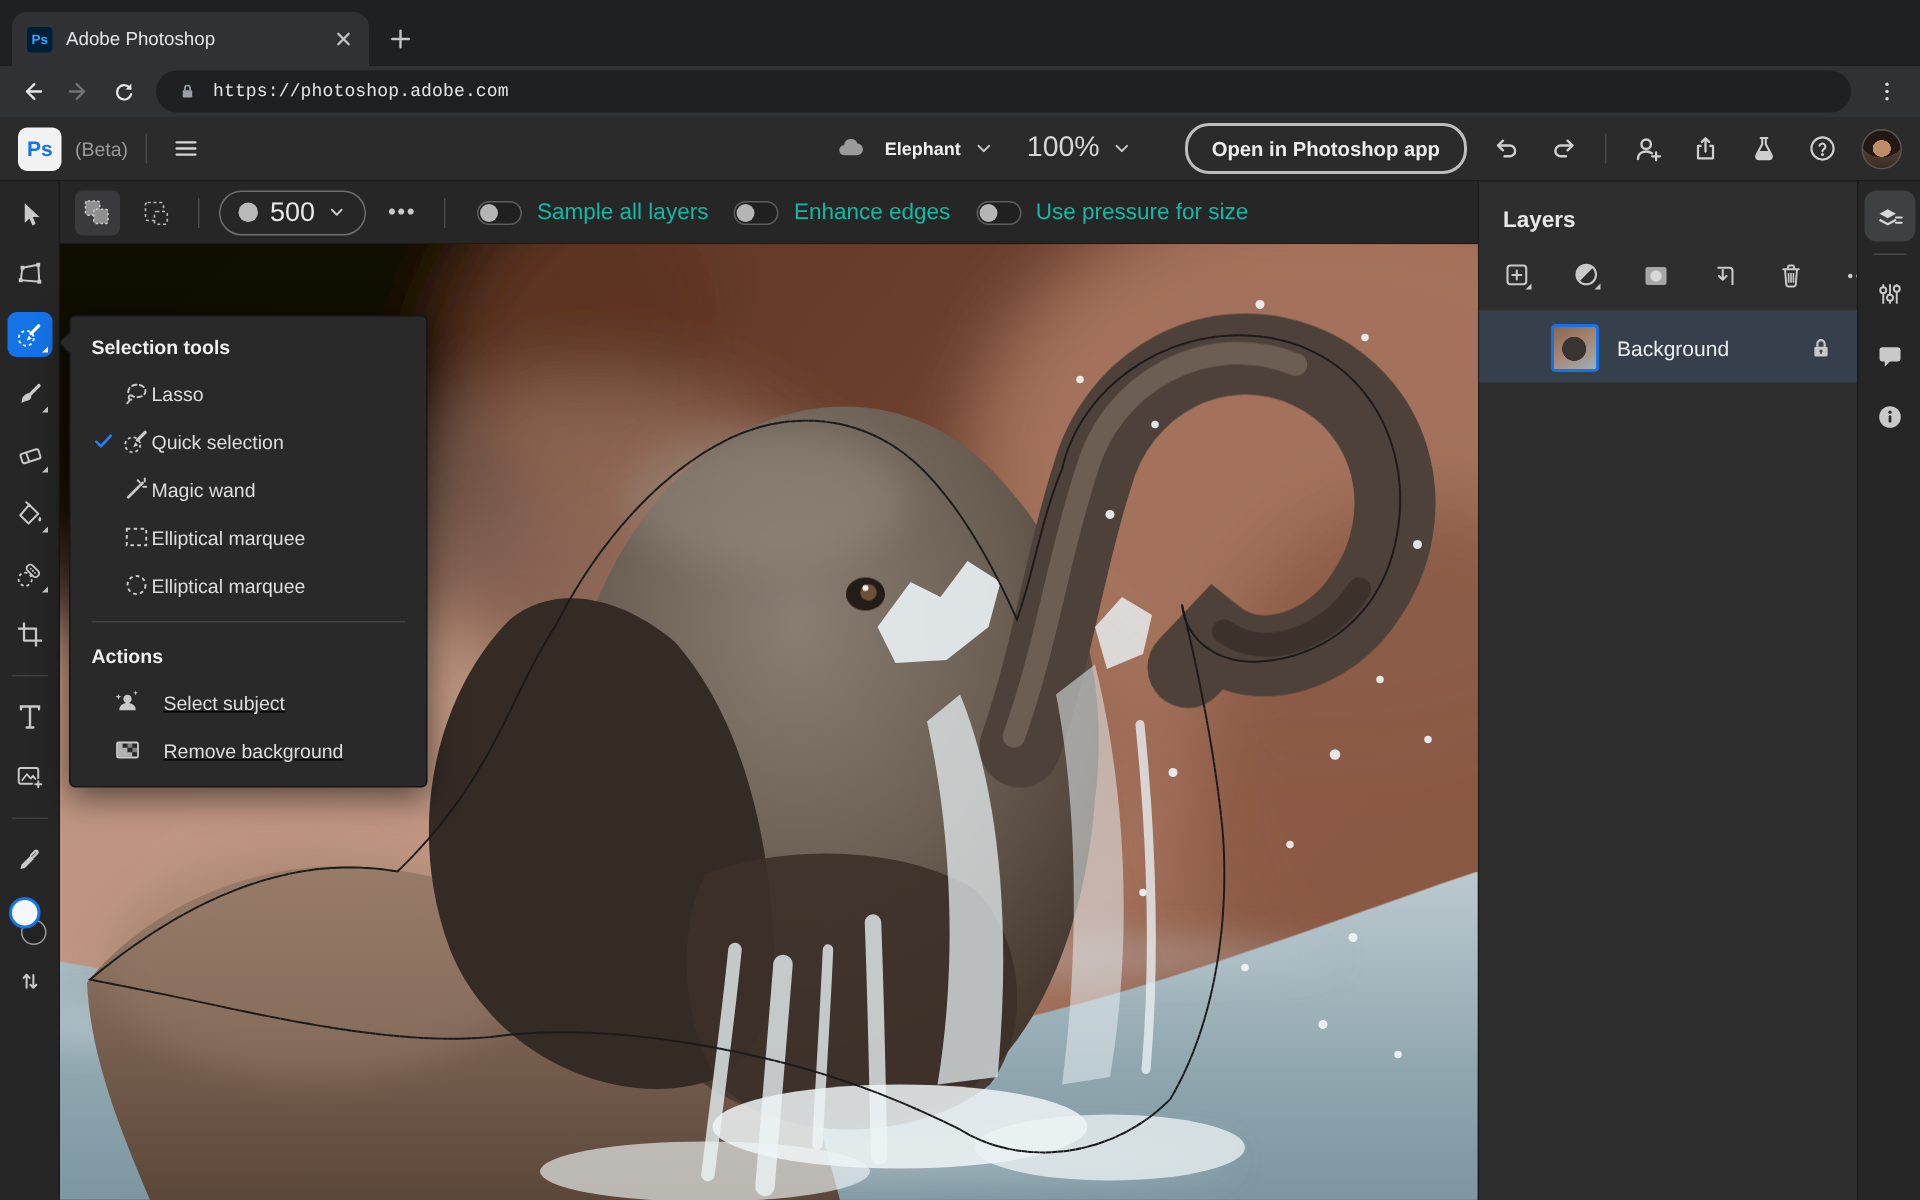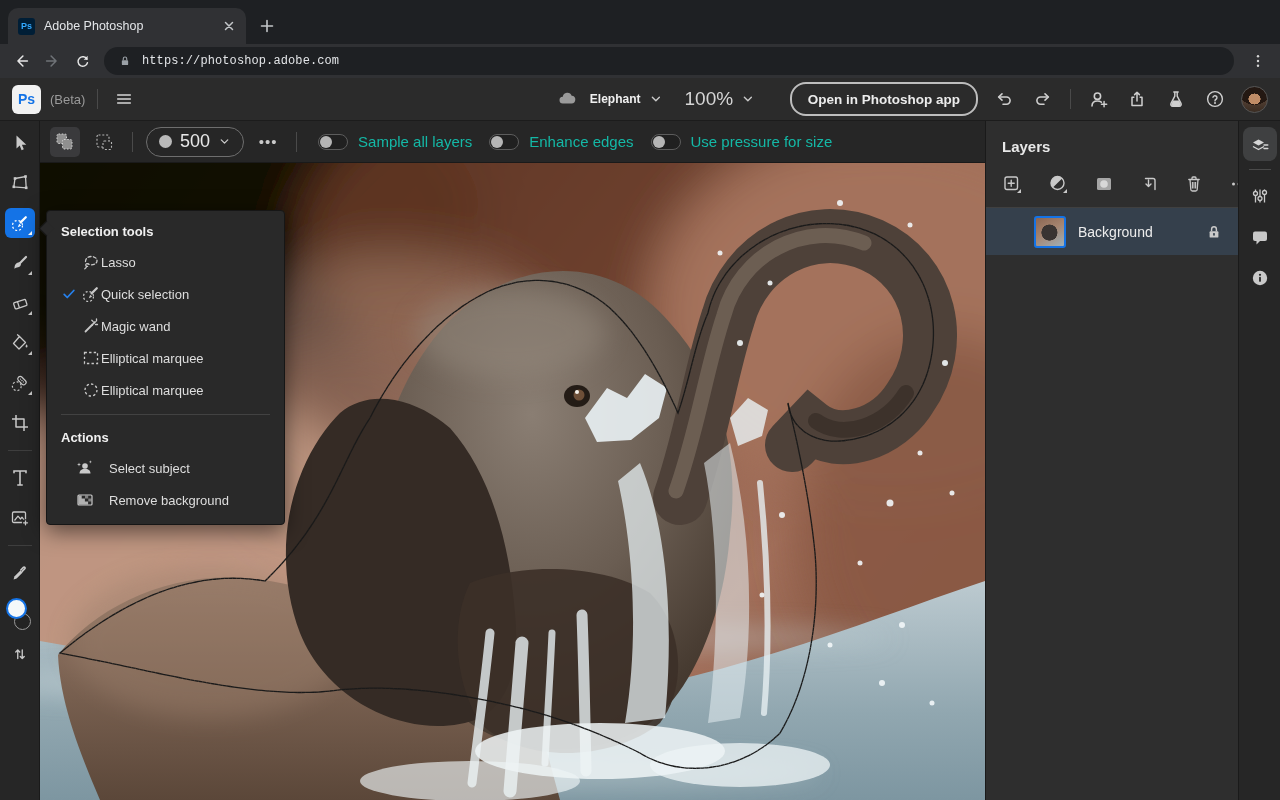--- a/index.html
+++ b/index.html
@@ -95,21 +95,21 @@
             border:1px solid #161616; border-radius:4px; box-shadow:0 6px 22px rgba(0,0,0,.55);
             padding-bottom:8px; z-index:50; }
   .flyout::before { content:''; position:absolute; left:-6px; top:12px; width:10px; height:10px;
                     background:#292929; transform:rotate(45deg);
                     border-left:1px solid #161616; border-bottom:1px solid #161616; }
   .fly-header { color:#f0f0f0; font-size:13px; font-weight:700; padding:13px 14px 7px; }
   .fly-item { height:32px; display:flex; align-items:center; padding-left:14px; }
   .fly-check { width:16px; flex:none; display:grid; place-items:center; }
   .fly-ico { width:20px; flex:none; display:grid; place-items:center; margin-left:4px; }
   .fly-label { color:#dedede; font-size:13px; white-space:nowrap; }
-  .fly-item.action { padding-left:24px; }
+  .fly-item.action { padding-left:24px;text-decoration:underline; }
   .fly-item.action .fly-label { margin-left:14px; }
   .fly-div { height:1px; background:#424242; margin:8px 14px 2px; }
 
   
   .lp-title { color:#e8e8e8; font-size:15px; font-weight:600; padding:17px 16px 0; }
   .lp-icons { display:flex; align-items:center; gap:25px; padding:18px 16px 12px; }
   .lp-ibtn { width:22px; height:22px; display:grid; place-items:center; }
   .lp-div { height:1px; background:#404040; }
   .layer-row { height:47px; display:flex; align-items:center; padding:0 16px; gap:12px; }
   .layer-row.sel { background:#35404c;padding-left:48px; }

